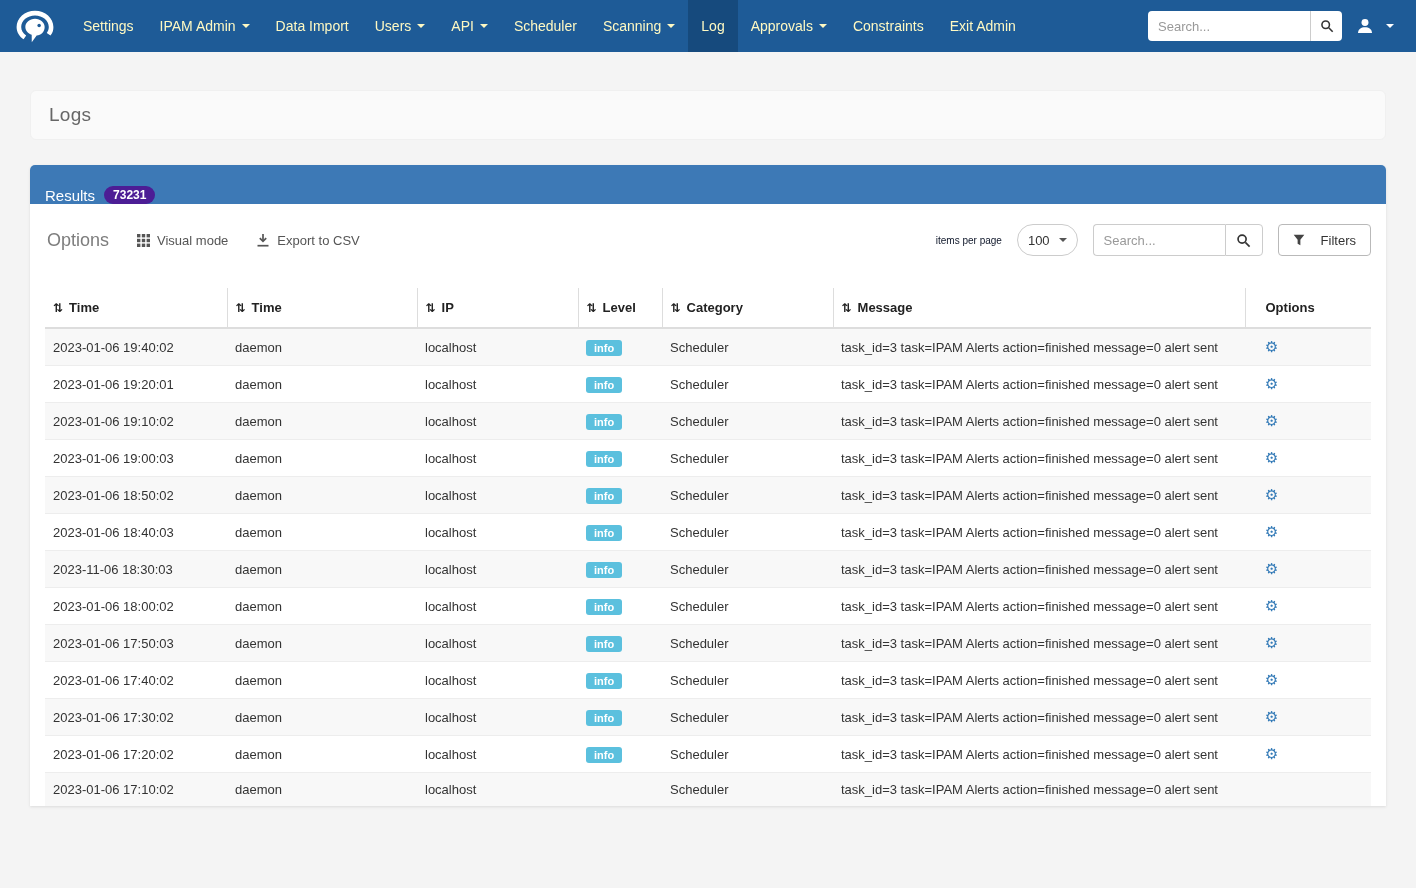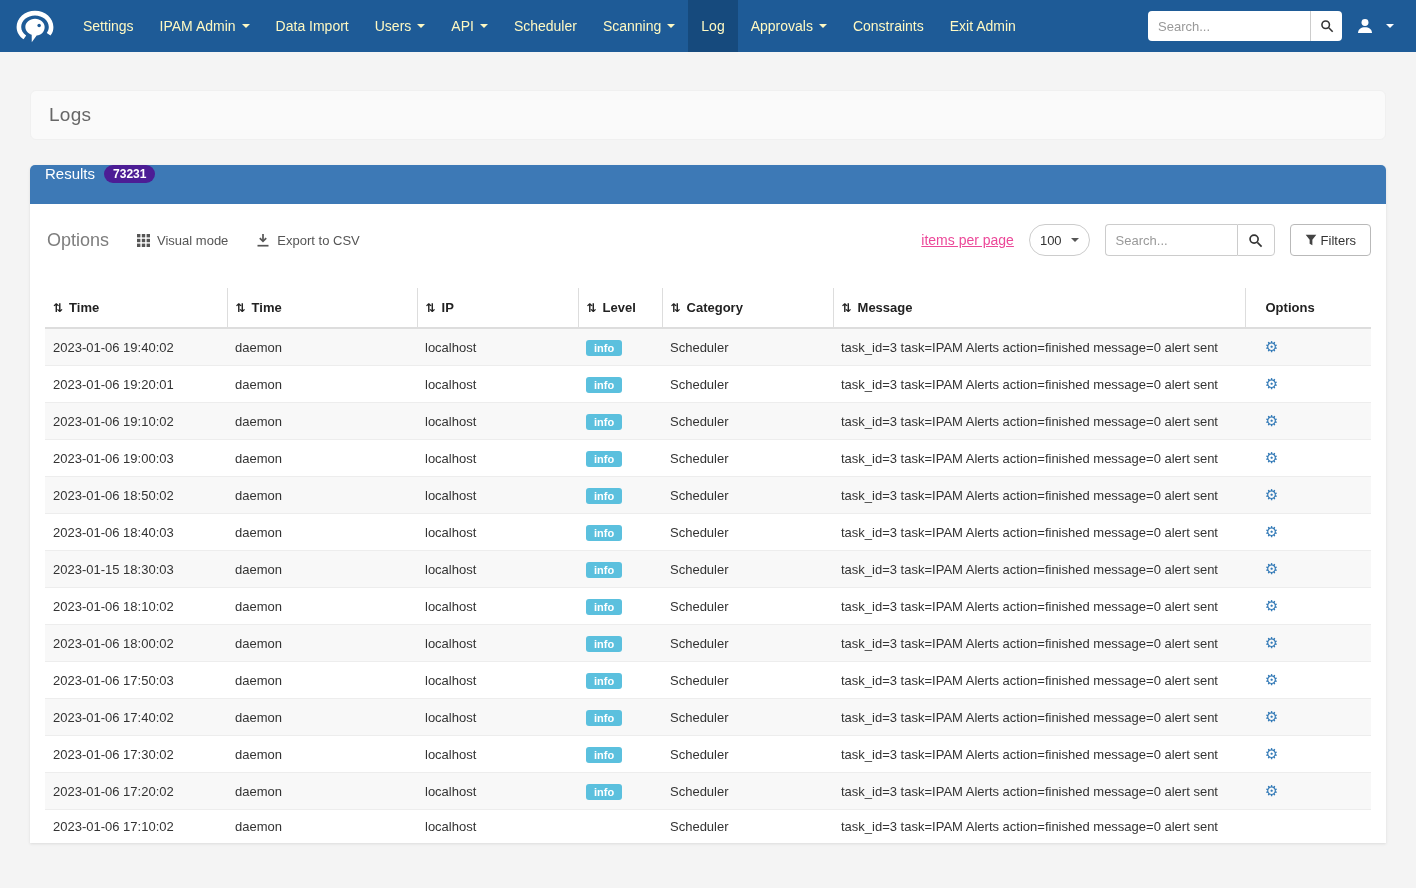--- a/index.html
+++ b/index.html
@@ -51,58 +51,58 @@
   }
   .page-panel h1 { margin:0; font-size:19px; font-weight:400; color:#666; letter-spacing:.3px; }
 
   
   .results {
     margin-top:25px; background:#fff; border-radius:5px 5px 0 0;
     box-shadow:0 1px 3px rgba(0,0,0,.1);
   }
   .results-header {
     background:#3d79b6; color:#fff; border-radius:5px 5px 0 0;
-    height:39px; padding:0 15px; display:flex; align-items:flex-start; font-size:15px;
+    height:39px; padding:0 15px; display:flex; align-items:flex-end; font-size:15px;
   }
   .count-badge {
     background:#4c1d95; color:#fff; font-size:12px; font-weight:700;
     border-radius:10px; padding:3px 9px; margin-left:9px; line-height:1;
   }
   .results-body { padding:20px 15px 0; }
 
   
   .options-bar {
     display:flex; align-items:center; justify-content:space-between;
     padding-left:2px; margin-bottom:32px;
   }
   .opts-left { display:flex; align-items:center; gap:28px; }
   .opts-title { font-size:18px; color:#7d7d7d; }
   .opt-btn { display:flex; align-items:center; gap:7px; font-size:13px; color:#555; cursor:pointer; }
   .opts-right { display:flex; align-items:center; gap:15px; }
-  .ipp-label { font-size:14px; color:#ec4899;text-decoration:underline; }
+  .ipp-label { font-size:10px; color:#0f172a; }
   .select-box {
     display:flex; align-items:center; gap:9px; background:#fff;
     border:1px solid #ccc; border-radius:16px; height:32px; padding:0 10px;
     font-size:13px; color:#333; cursor:pointer;
   }
   .select-box .caret { color:#555; margin-left:0; }
   .search-group { display:flex; }
   .search-group input {
     width:132px; height:32px; border:1px solid #ccc; border-right:none;
     border-radius:4px 0 0 4px; padding:0 10px; font-size:13px; outline:none;
     font-family:"Liberation Sans","DejaVu Sans",sans-serif; color:#333;
   }
   .search-group input::placeholder { color:#999; }
   .search-group button {
     width:38px; height:32px; border:1px solid #ccc; background:#fff;
     border-radius:0 4px 4px 0; cursor:pointer;
     display:flex; align-items:center; justify-content:center;
   }
   .filters-btn {
-    display:flex; align-items:center; gap:4px; border:1px solid #b9b9b9; background:#fff;
+    display:flex; align-items:center; gap:16px; border:1px solid #b9b9b9; background:#fff;
     border-radius:4px; height:32px; padding:0 14px; font-size:13px; color:#333; cursor:pointer;
   }
 
   
   table { width:100%; border-collapse:collapse; table-layout:fixed; font-size:13px; color:#333; }
   thead th {
     text-align:left; font-weight:700; padding:12px 8px;
     border-bottom:2px solid #ddd; color:#222; white-space:nowrap;
   }
   thead th + th { border-left:1px solid #ddd; }
@@ -329,30 +329,21 @@
             <tr>
     <td>2023-01-06 18:40:03</td>
     <td>daemon</td>
     <td>localhost</td>
     <td><span class="badge-info">info</span></td>
     <td>Scheduler</td>
     <td>task_id=3 task=IPAM Alerts action=finished message=0 alert sent</td>
     <td class="opt-cell"><span class="gear">⚙</span></td>
   </tr>
             <tr>
-    <td>2023-01-15 18:30:03</td>
-    <td>daemon</td>
-    <td>localhost</td>
-    <td><span class="badge-info">info</span></td>
-    <td>Scheduler</td>
-    <td>task_id=3 task=IPAM Alerts action=finished message=0 alert sent</td>
-    <td class="opt-cell"><span class="gear">⚙</span></td>
-  </tr>
-            <tr>
-    <td>2023-01-06 18:10:02</td>
+    <td>2023-11-06 18:30:03</td>
     <td>daemon</td>
     <td>localhost</td>
     <td><span class="badge-info">info</span></td>
     <td>Scheduler</td>
     <td>task_id=3 task=IPAM Alerts action=finished message=0 alert sent</td>
     <td class="opt-cell"><span class="gear">⚙</span></td>
   </tr>
             <tr>
     <td>2023-01-06 18:00:02</td>
     <td>daemon</td>

